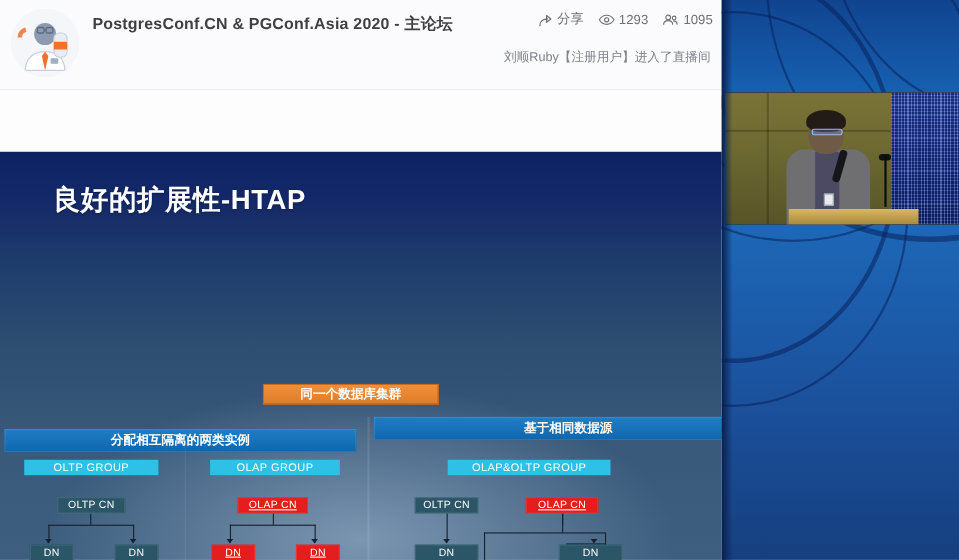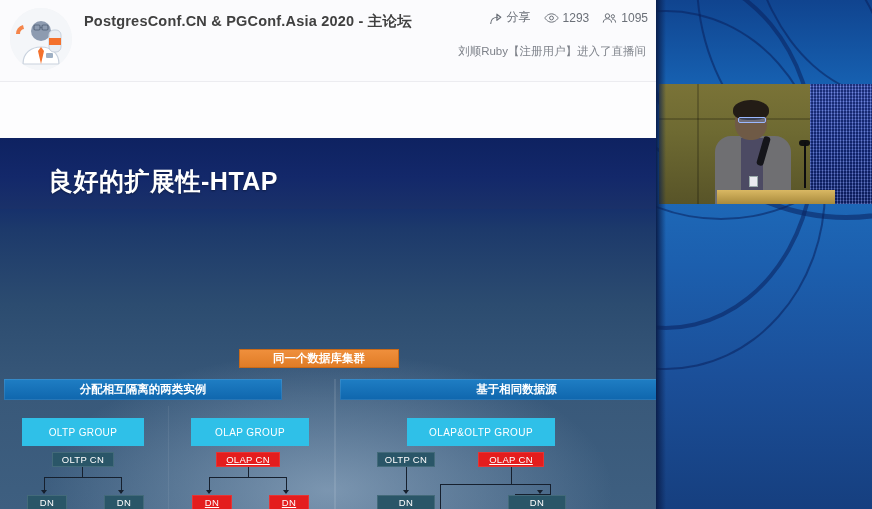--- a/index.html
+++ b/index.html
@@ -77,36 +77,36 @@
   }
 
   
   .sec-bar {
     position: absolute; height: 21px;
     background: linear-gradient(180deg,#1f7ec4,#0f66ad);
     display: flex; align-items: center; justify-content: center;
     color: #ffffff; font-size: 11.5px; font-weight: bold;
     box-shadow: 0 0 0 1px rgba(255,255,255,.10) inset;
   }
-  .sec-bar.left  { left: 4px;   top: 241px; width: 278px; }
+  .sec-bar.left  { left: 4px;   top: 252px; width: 320px; }
   .sec-bar.right { left: 340px; top: 241px; width: 353px; }
 
   
   .panel-div {
     position: absolute; left: 334px; top: 241px; width: 2px; height: 190px;
     background: rgba(255,255,255,.10);
   }
   .panel-div2 {
     position: absolute; left: 168px; top: 268px; width: 1px; height: 160px;
     background: rgba(255,255,255,.07);
   }
 
   
   .grp-pill {
-    position: absolute; height: 28px;
+    position: absolute; height: 14px;
     background: #2fc0e8;
     display: flex; align-items: center; justify-content: center;
     color: #ffffff; font-size: 10px; letter-spacing: .4px;
   }
   .grp-oltp { left: 22px;  top: 280px; width: 122px; }
   .grp-olap { left: 191px; top: 280px; width: 118px; }
   .grp-both { left: 407px; top: 280px; width: 148px; }
 
   
   .node {

